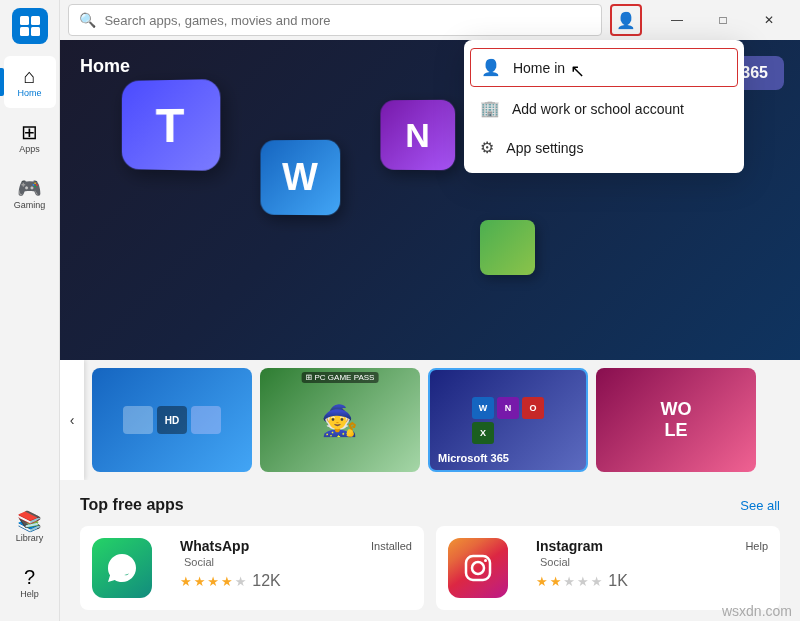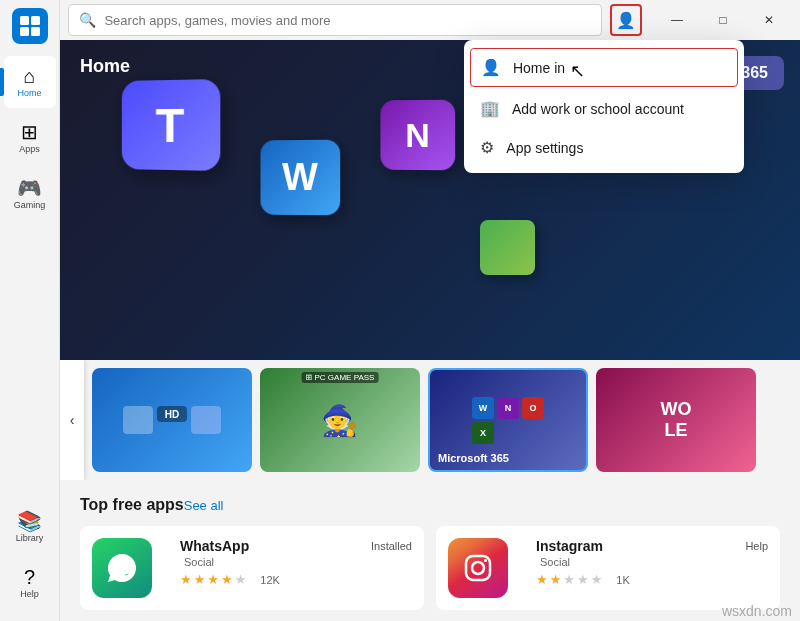--- a/index.html
+++ b/index.html
@@ -180,21 +180,21 @@
     .carousel-item-inner {
       width: 100%; height: 100%;
       display: flex; align-items: center; justify-content: center;
     }
 
     
     .section {
       padding: 16px 20px;
     }
     .section-header {
-      display: flex; align-items: center;
+      display: flex; justify-content: space-between; align-items: center;
       margin-bottom: 12px;
     }
     .section-title { font-size: 16px; font-weight: 600; color: #1a1a1a; }
     .see-all { color: #0078d4; font-size: 13px; cursor: pointer; text-decoration: none; }
 
     .app-grid {
       display: grid;
       grid-template-columns: 1fr 1fr;
       gap: 12px;
     }
@@ -216,21 +216,21 @@
     .whatsapp-icon { background: linear-gradient(145deg, #25d366, #128c7e); }
     .instagram-icon { background: linear-gradient(145deg, #f09433, #e6683c, #dc2743, #cc2366, #bc1888); }
     .app-info { flex: 1; }
     .app-name-row { display: flex; justify-content: space-between; align-items: center; }
     .app-name { font-size: 14px; font-weight: 600; color: #1a1a1a; }
     .app-status { font-size: 11px; color: #555; }
     .app-category { font-size: 11px; color: #666; margin: 2px 4px 4px; }
     .stars { display: flex; gap: 2px; align-items: center; }
     .star { color: #f9a825; font-size: 13px; }
     .star.empty { color: #ccc; }
-    .rating-count { font-size: 11px; color: #666; margin-left: 12px; }
+    .rating-count { font-size: 16px; color: #666; margin-left: 4px; }
     .dropdown-menu {
       position: absolute;
       top: 40px;
       right: 56px;
       width: 280px;
       background: white;
       border-radius: 8px;
       box-shadow: 0 8px 32px rgba(0,0,0,0.18);
       z-index: 200;
       padding: 6px 0;
@@ -330,21 +330,21 @@
     </div>
 
     <div class="carousel">
       <button class="carousel-arrow">‹</button>
       <div class="carousel-items">
 
         <div class="carousel-item carousel-item-1">
           <div class="carousel-item-inner">
             <div style="display:flex;gap:4px;padding:4px;">
               <div style="background:rgba(255,255,255,0.3);width:30px;height:28px;border-radius:4px;"></div>
-              <div style="background:rgba(0,0,0,0.4);width:30px;height:16px;border-radius:4px;display:flex;align-items:center;justify-content:center;color:white;font-size:10px;font-weight:bold;">HD</div>
+              <div style="background:rgba(0,0,0,0.4);width:30px;height:28px;border-radius:4px;display:flex;align-items:center;justify-content:center;color:white;font-size:10px;font-weight:bold;">HD</div>
               <div style="background:rgba(200,200,255,0.4);width:30px;height:28px;border-radius:4px;"></div>
             </div>
           </div>
         </div>
 
         <div class="carousel-item carousel-item-2">
           <span class="badge">⊞ PC GAME PASS</span>
           <div class="carousel-item-inner">
             <div style="font-size:30px;">🧙</div>
           </div>

